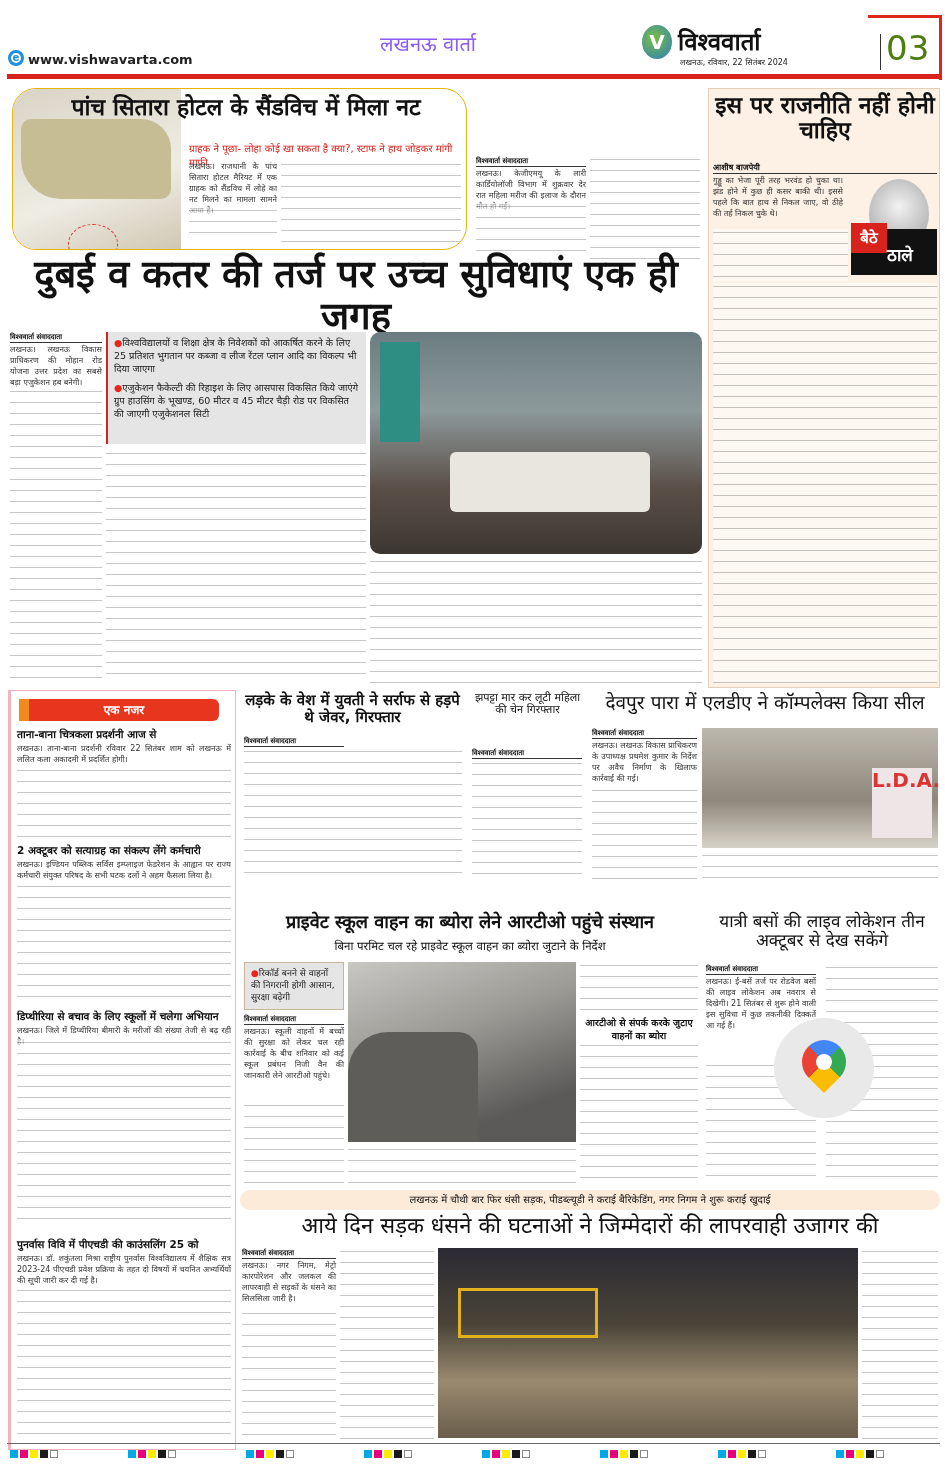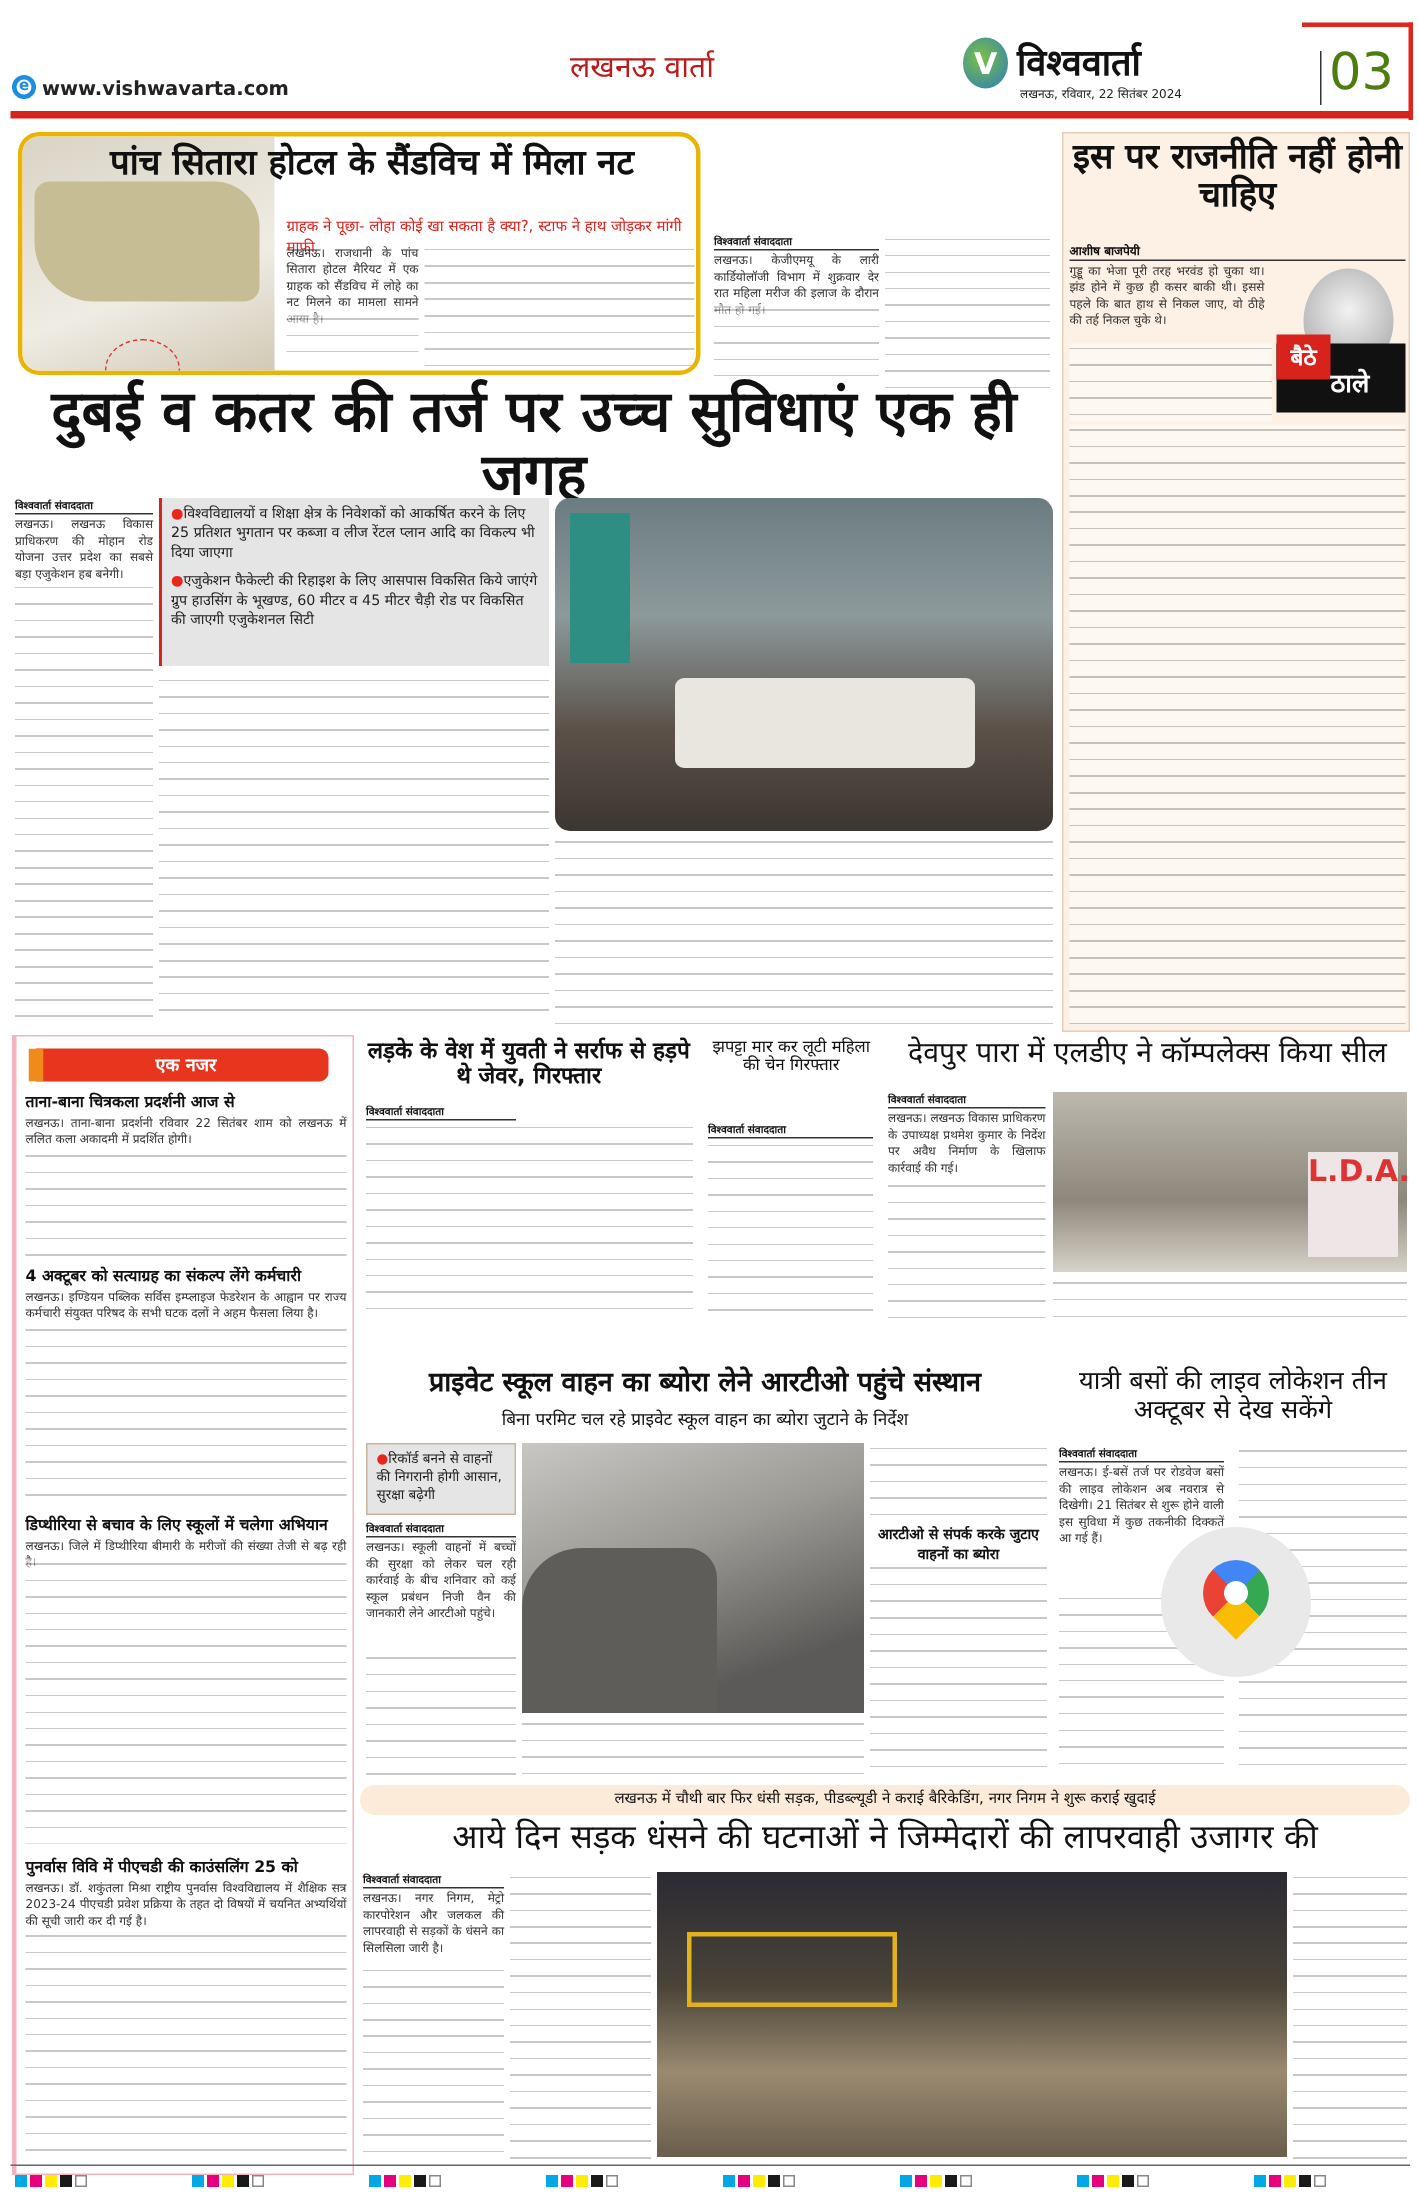--- a/index.html
+++ b/index.html
@@ -14,32 +14,32 @@
 .bullet-box .dot{color:#e8261b}
 .rule{background:#d8231c}
 .lines{background:repeating-linear-gradient(#fff 0 3px,#9a9a9a 3px 4px,#fff 4px 11px);opacity:.55}
 </style>
 </head>
 <body>
 
 <div class="abs" style="left:0;top:0;width:945px;height:80px">
   <div class="abs" style="left:8px;top:50px;width:16px;height:16px;border-radius:50%;border:3px solid #1d8fe0;color:#1d8fe0;font-size:10px;line-height:10px;text-align:center;font-weight:bold">e</div>
   <div class="abs" style="left:28px;top:52px;font-size:13px;font-weight:bold;color:#222">www.vishwavarta.com</div>
-  <div class="abs" style="left:380px;top:30px;font-size:20px;color:#b91c1c">लखनऊ वार्ता</div>
+  <div class="abs" style="left:380px;top:30px;font-size:20px;color:#8b5cf6">लखनऊ वार्ता</div>
   <div class="abs" style="left:642px;top:25px;width:30px;height:34px;border-radius:50%;background:radial-gradient(circle at 40% 40%,#7bc043,#2a7bbf);color:#fff;font-weight:bold;font-size:20px;text-align:center;line-height:34px">V</div>
   <div class="abs" style="left:678px;top:24px;font-size:24px;font-weight:bold;color:#111">विश्ववार्ता</div>
   <div class="abs" style="left:680px;top:56px;font-size:8px;color:#222">लखनऊ, रविवार, 22 सितंबर 2024</div>
   <div class="abs" style="left:868px;top:15px;width:74px;height:65px;border-top:3px solid #e0261c;border-right:3px solid #e0261c">
     <div class="abs" style="left:12px;top:16px;width:1px;height:36px;background:#333"></div>
     <div class="abs" style="left:18px;top:10px;font-size:34px;color:#4d7c0f">03</div>
   </div>
   <div class="abs rule" style="left:7px;top:74px;width:933px;height:5px"></div>
 </div>
 
-<div class="abs" style="left:12px;top:88px;width:455px;height:162px;border:3px solid #eab308;border-radius:14px;overflow:hidden">
+<div class="abs" style="left:12px;top:88px;width:455px;height:162px;border:1px solid #eab308;border-radius:24px;overflow:hidden">
   <div class="abs photo" style="left:0;top:0;width:168px;height:162px;background:linear-gradient(160deg,#d9d4c5,#efece4 60%,#cfc7b2)">
     <div class="abs" style="left:55px;top:135px;width:50px;height:40px;border:1px dashed #d33;border-radius:50%"></div>
     <div class="abs" style="left:8px;top:30px;width:150px;height:80px;background:#c6bd94;border-radius:10px 30px 10px 40px"></div>
   </div>
   <div class="abs head-title" style="left:18px;top:6px;width:430px;font-size:23px">पांच सितारा होटल के सैंडविच में मिला नट</div>
   <div class="abs sub-red" style="left:176px;top:52px;width:272px;font-size:10px">ग्राहक ने पूछा- लोहा कोई खा सकता है क्या?, स्टाफ ने हाथ जोड़कर मांगी माफी</div>
   <div class="abs txt" style="left:176px;top:72px;width:88px">लखनऊ। राजधानी के पांच सितारा होटल मैरियट में एक ग्राहक को सैंडविच में लोहे का नट मिलने का मामला सामने आया है।</div>
   <div class="abs lines" style="left:268px;top:72px;width:180px;height:82px"></div>
   <div class="abs lines" style="left:176px;top:118px;width:88px;height:36px"></div>
 </div>
@@ -81,21 +81,21 @@
   <div class="abs lines" style="left:362px;top:306px;width:332px;height:125px"></div>
 </div>
 
 <div class="abs" style="left:8px;top:690px;width:228px;height:760px;border:1px solid #f2b5c0;border-left:3px solid #f2b5c0">
   <div class="abs" style="left:8px;top:8px;width:200px;height:22px;background:#e8361e;border-radius:0 6px 6px 0;border-left:10px solid #f08a1c">
     <div style="text-align:center;color:#fff;font-weight:bold;font-size:12px;line-height:22px">एक नजर</div>
   </div>
   <div class="abs" style="left:6px;top:36px;font-size:10.5px;font-weight:bold">ताना-बाना चित्रकला प्रदर्शनी आज से</div>
   <div class="abs txt" style="left:6px;top:52px;width:214px">लखनऊ। ताना-बाना प्रदर्शनी रविवार 22 सितंबर शाम को लखनऊ में ललित कला अकादमी में प्रदर्शित होगी।</div>
   <div class="abs lines" style="left:6px;top:76px;width:214px;height:72px"></div>
-  <div class="abs" style="left:6px;top:152px;font-size:10.5px;font-weight:bold">4 अक्टूबर को सत्याग्रह का संकल्प लेंगे कर्मचारी</div>
+  <div class="abs" style="left:6px;top:152px;font-size:10.5px;font-weight:bold">2 अक्टूबर को सत्याग्रह का संकल्प लेंगे कर्मचारी</div>
   <div class="abs txt" style="left:6px;top:168px;width:214px">लखनऊ। इण्डियन पब्लिक सर्विस इम्प्लाइज फेडरेशन के आह्वान पर राज्य कर्मचारी संयुक्त परिषद के सभी घटक दलों ने अहम फैसला लिया है।</div>
   <div class="abs lines" style="left:6px;top:192px;width:214px;height:120px"></div>
   <div class="abs" style="left:6px;top:318px;font-size:10.5px;font-weight:bold">डिप्थीरिया से बचाव के लिए स्कूलों में चलेगा अभियान</div>
   <div class="abs txt" style="left:6px;top:334px;width:214px">लखनऊ। जिले में डिप्थीरिया बीमारी के मरीजों की संख्या तेजी से बढ़ रही है।</div>
   <div class="abs lines" style="left:6px;top:348px;width:214px;height:190px"></div>
   <div class="abs" style="left:6px;top:546px;font-size:10.5px;font-weight:bold">पुनर्वास विवि में पीएचडी की काउंसलिंग 25 को</div>
   <div class="abs txt" style="left:6px;top:562px;width:214px">लखनऊ। डॉ. शकुंतला मिश्रा राष्ट्रीय पुनर्वास विश्वविद्यालय में शैक्षिक सत्र 2023-24 पीएचडी प्रवेश प्रक्रिया के तहत दो विषयों में चयनित अभ्यर्थियों की सूची जारी कर दी गई है।</div>
   <div class="abs lines" style="left:6px;top:596px;width:214px;height:155px"></div>
 </div>
 

